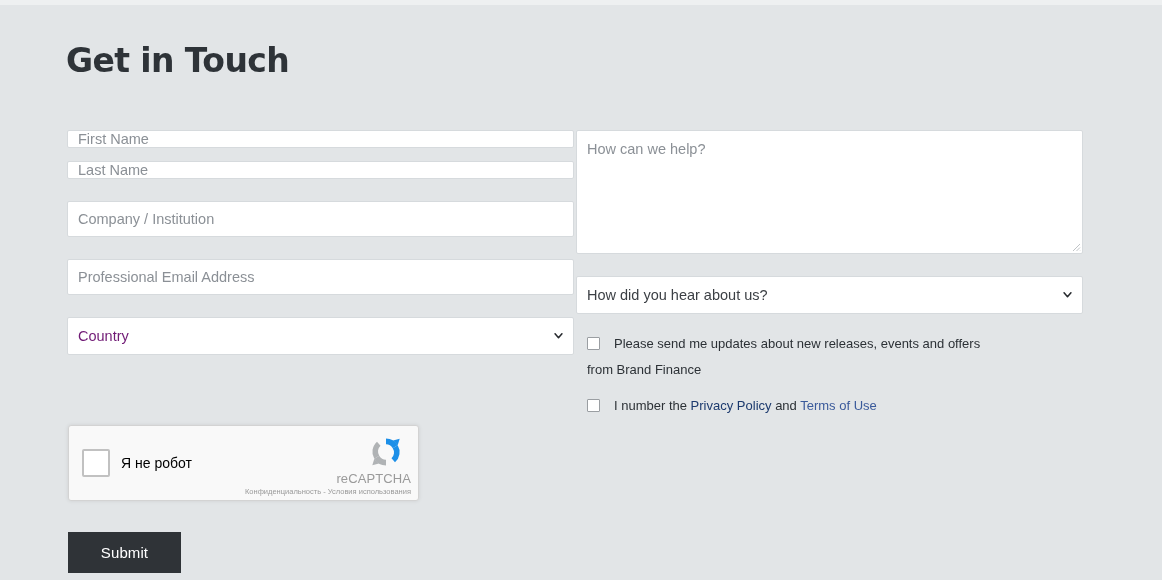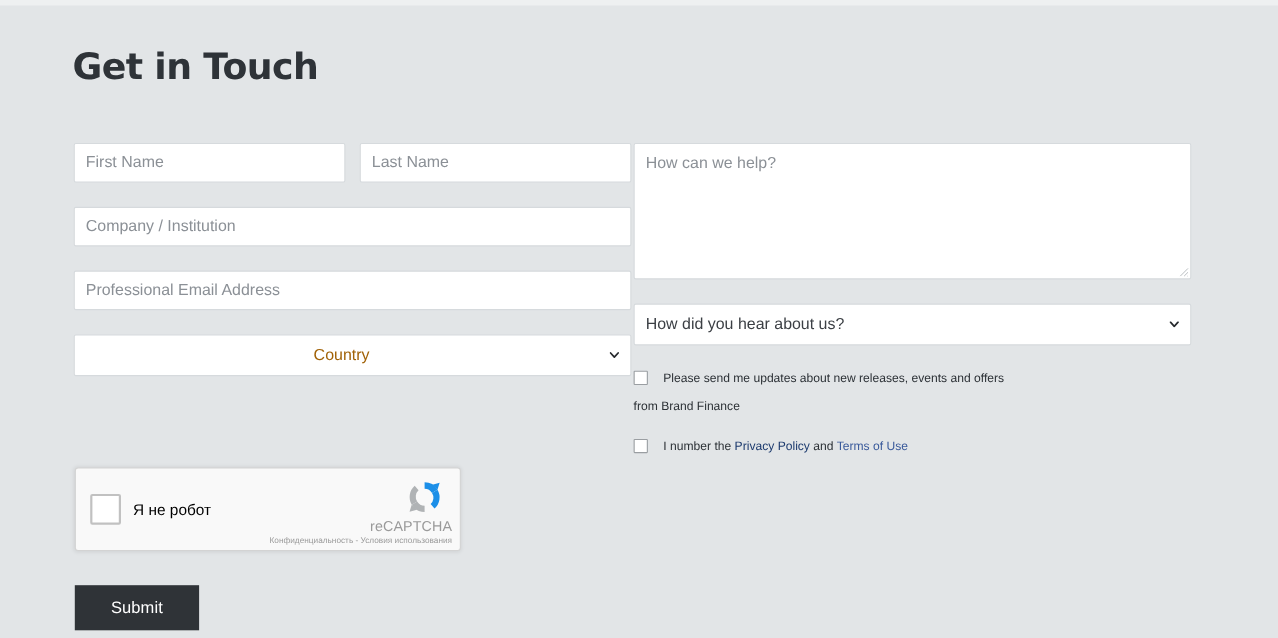--- a/index.html
+++ b/index.html
@@ -49,21 +49,21 @@
     border: 1px solid #d6dadd;
     border-radius: 2px;
     padding: 0 10px;
     font-family: "Liberation Sans", sans-serif;
     font-size: 14.5px;
     color: #3b3f44;
     outline: none;
     display: block;
   }
   .field::placeholder { color: #8b9096; opacity: 1; }
-  .row { display: flex; gap: 13px; }
+  .row { display: flex; gap: 13px; flex-direction: column; }
   .row .field { flex: 1 1 0; }
   .mt { margin-top: 22px; }
 
   textarea.field {
     height: 124px;
     padding: 9px 10px;
     resize: none;
     line-height: 1.35;
     overflow: hidden;
   }
@@ -79,21 +79,21 @@
   .sel-wrap { position: relative; }
   select.field {
     appearance: none;
     -webkit-appearance: none;
     -moz-appearance: none;
     height: 38px;
     padding-right: 30px;
     color: #3b3f44;
     cursor: pointer;
   }
-  select.field.placeholderish { color: #a16207; text-align: center; }
+  select.field.placeholderish { color: #701a75; }
   .chev {
     position: absolute;
     right: 11px;
     top: 50%;
     margin-top: -3px;
     width: 9px; height: 6px;
     pointer-events: none;
   }
 
   
@@ -140,23 +140,24 @@
     font-size: 7.5px;
     color: #9a9a9a;
     font-family: "Liberation Sans", sans-serif;
     white-space: nowrap;
   }
 
   
   .check-row {
     position: relative;
     padding-left: 27px;
-    font-size: 11px;
+    font-size: 13px;
     line-height: 26px;
     color: #2c3136;
+    margin-left: 11px;
   }
   .cb {
     position: absolute;
     left: 0; top: 6px;
     width: 13px; height: 13px;
     background: #ffffff;
     border: 1px solid #9a9ea2;
     border-radius: 1px;
     cursor: pointer;
   }

